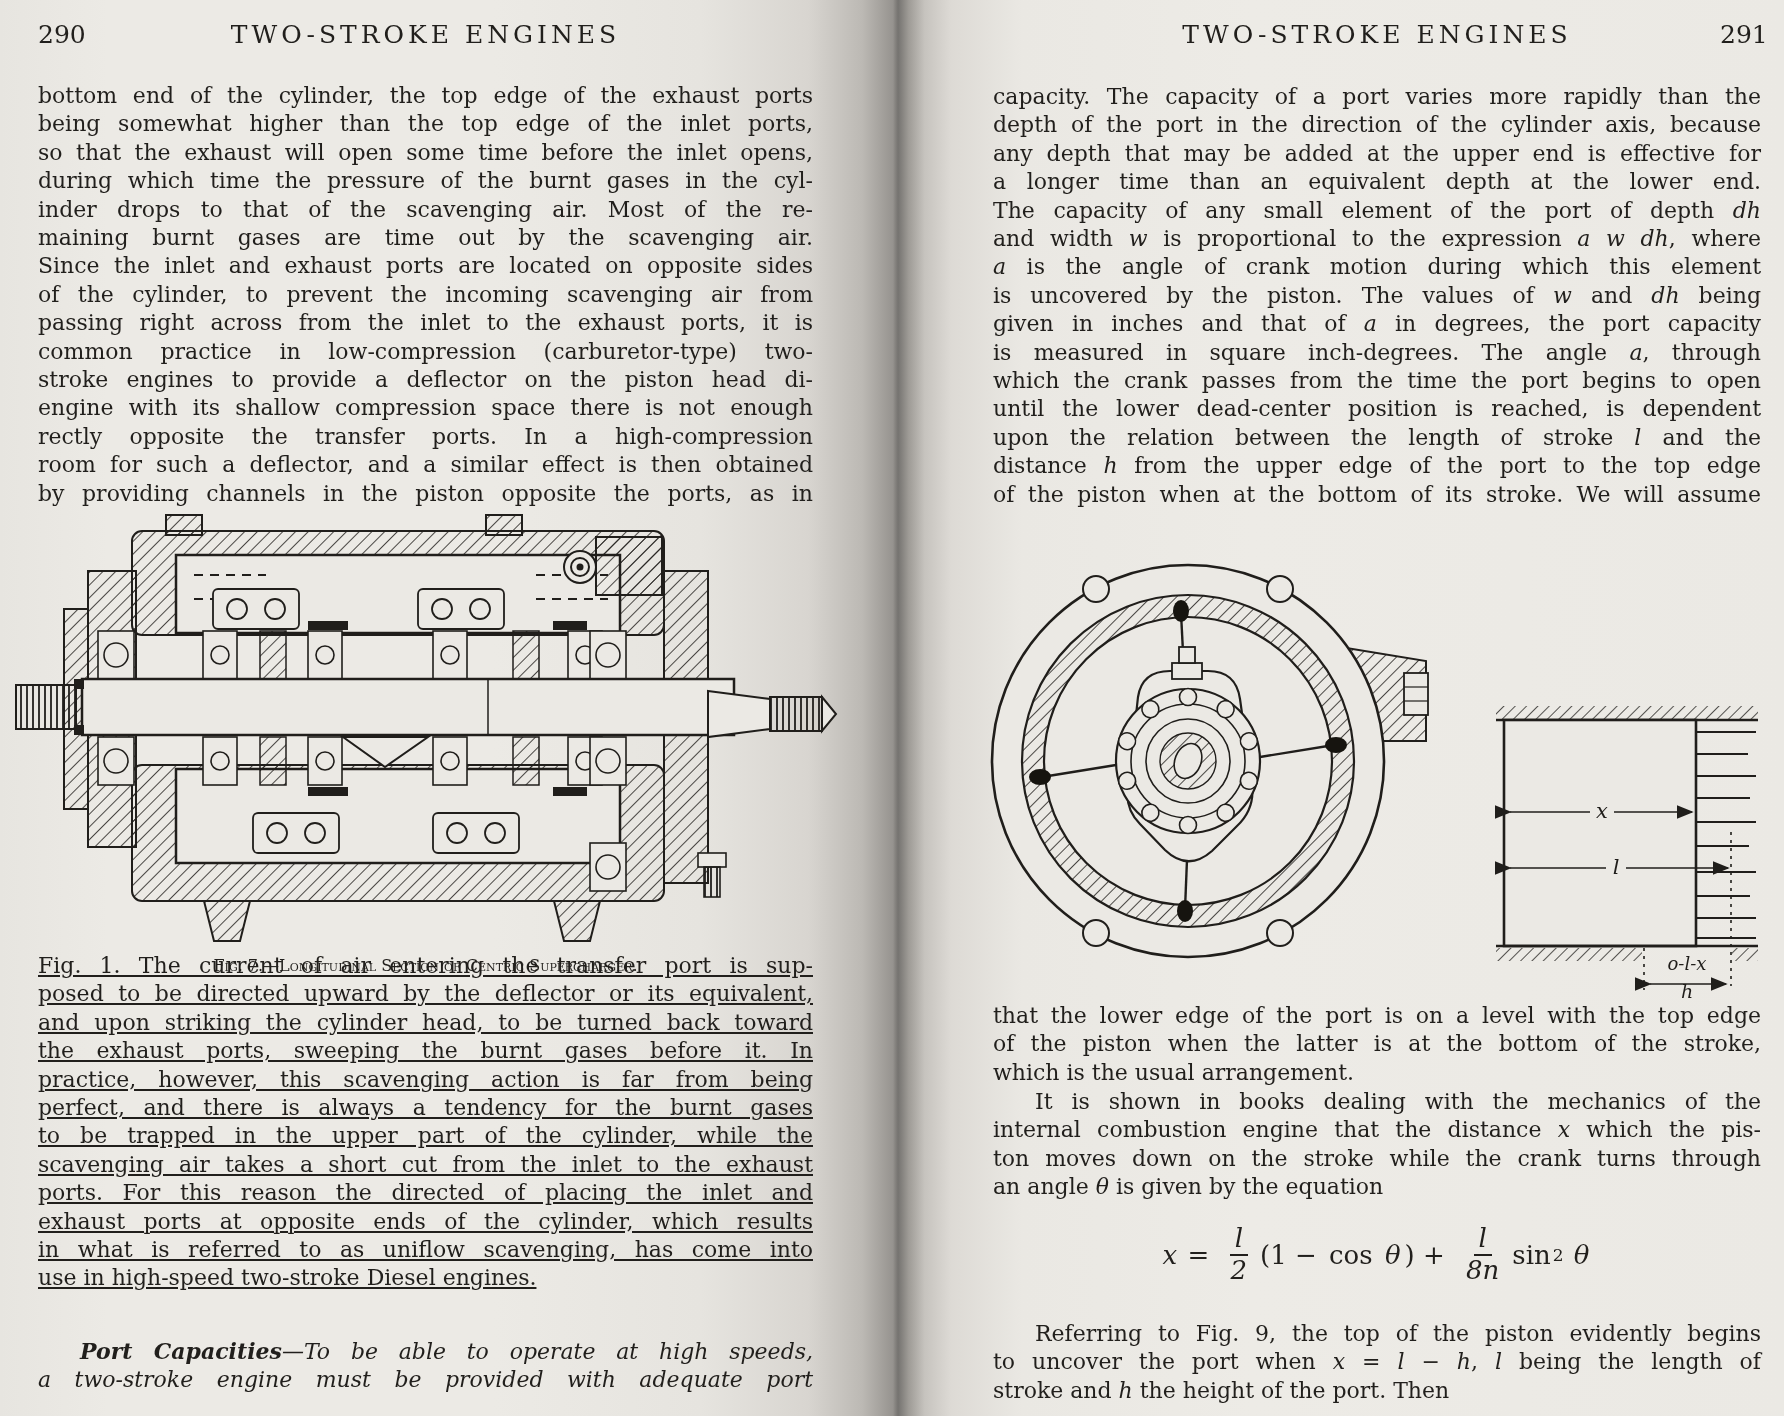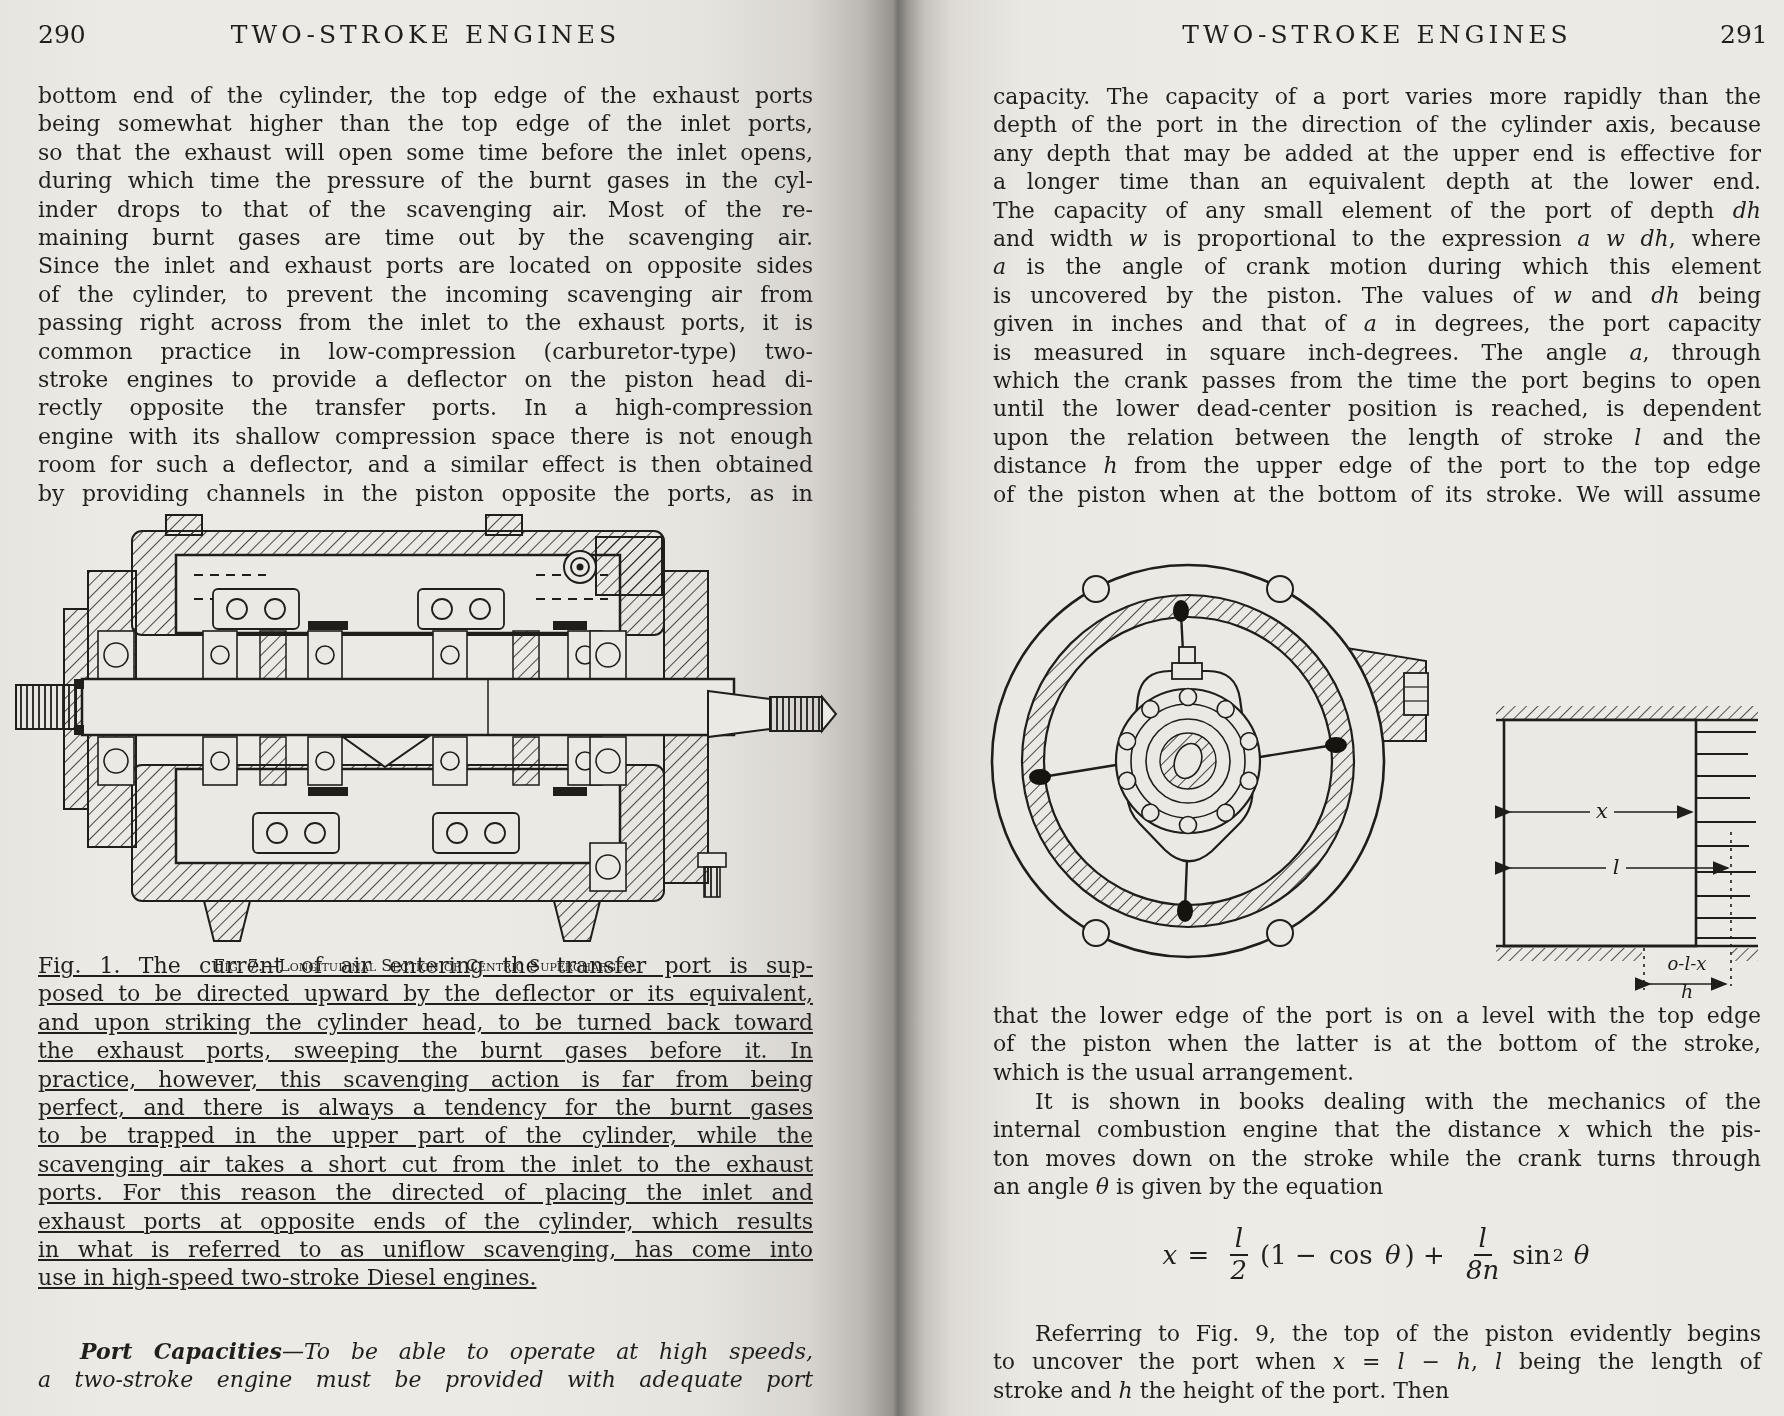--- a/index.html
+++ b/index.html
@@ -46,22 +46,22 @@
         <div class="tline">being somewhat higher than the top edge of the inlet ports,</div>
         <div class="tline">so that the exhaust will open some time before the inlet opens,</div>
         <div class="tline">during which time the pressure of the burnt gases in the cyl-</div>
         <div class="tline">inder drops to that of the scavenging air.  Most of the re-</div>
         <div class="tline">maining burnt gases are time out by the scavenging air.</div>
         <div class="tline">Since the inlet and exhaust ports are located on opposite sides</div>
         <div class="tline">of the cylinder, to prevent the incoming scavenging air from</div>
         <div class="tline">passing right across from the inlet to the exhaust ports, it is</div>
         <div class="tline">common practice in low-compression (carburetor-type) two-</div>
         <div class="tline">stroke engines to provide a deflector on the piston head di-</div>
+        <div class="tline">engine with its shallow compression space there is not enough</div>
         <div class="tline">rectly opposite the transfer ports.  In a high-compression</div>
-        <div class="tline">engine with its shallow compression space there is not enough</div>
         <div class="tline">room for such a deflector, and a similar effect is then obtained</div>
         <div class="tline">by providing channels in the piston opposite the ports, as in</div>
       </div>
 
     <svg class="figure" style="left:8px;top:513px;" width="832" height="434" viewBox="0 0 832 434">
       <defs>
         <pattern id="h7" width="9" height="9" patternUnits="userSpaceOnUse" patternTransform="rotate(45)">
           <line x1="0" y1="0" x2="0" y2="9" stroke="#201e1b" stroke-width="1.6"></line>
         </pattern>
         <pattern id="v7" width="6" height="6" patternUnits="userSpaceOnUse">

